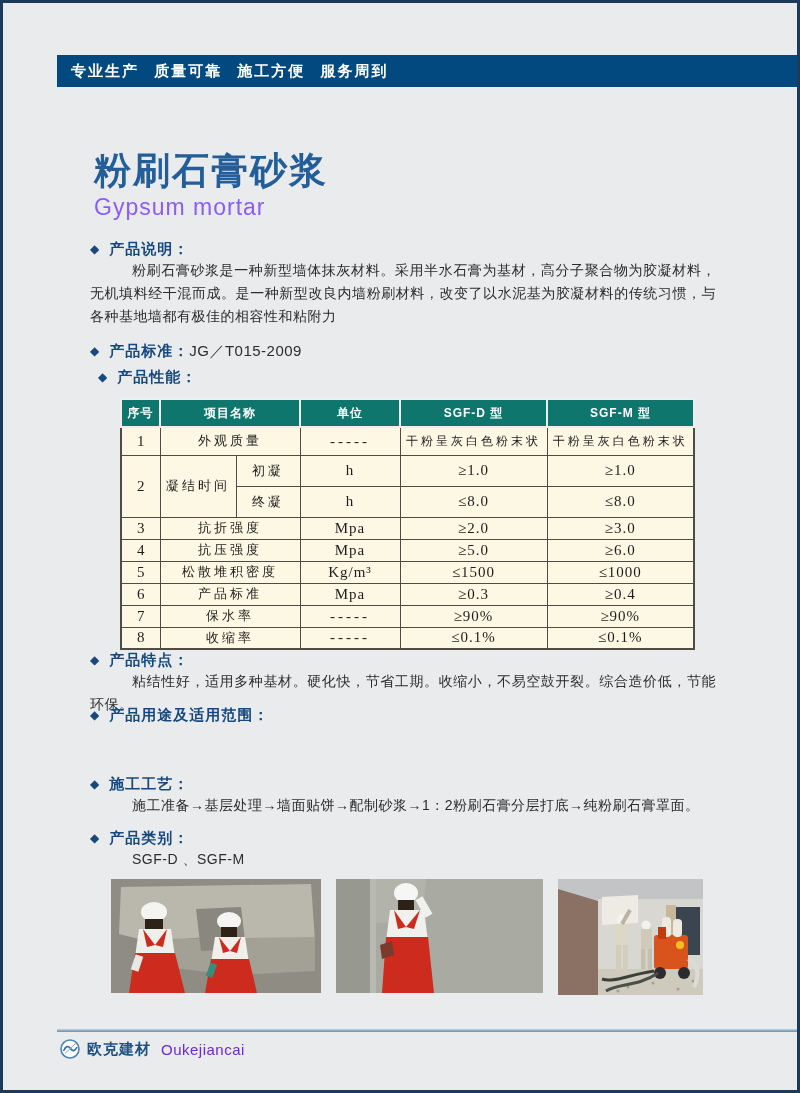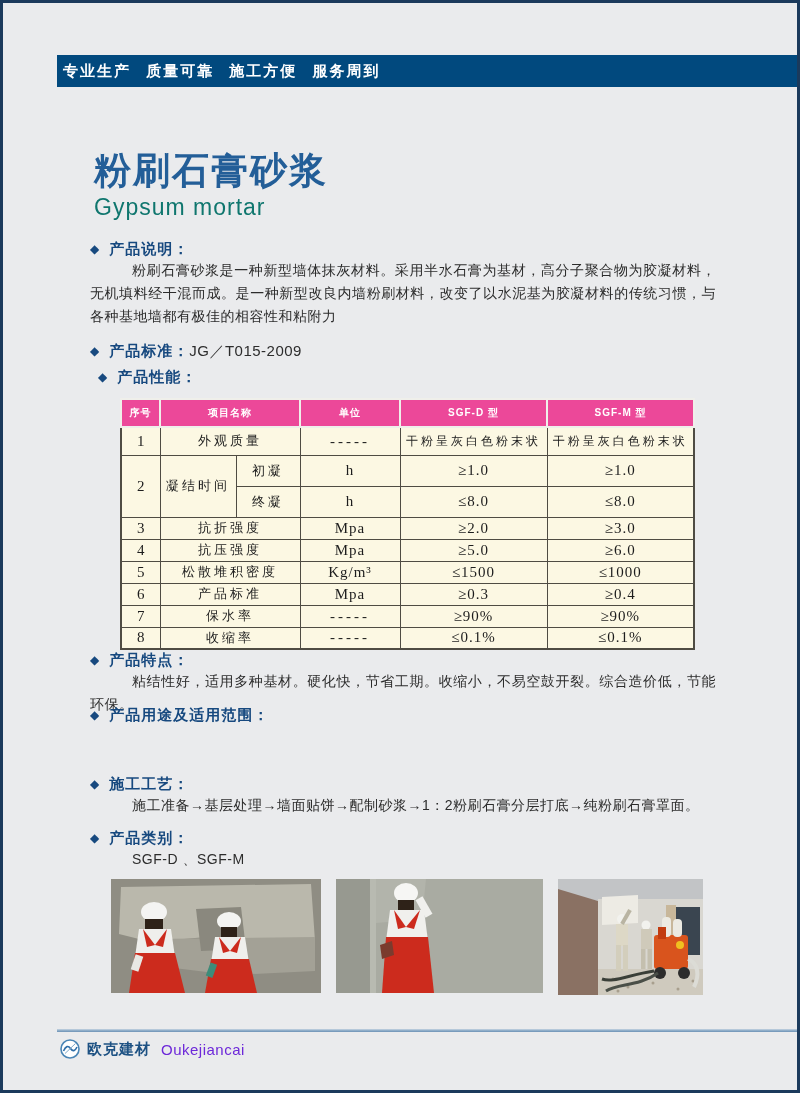--- a/index.html
+++ b/index.html
@@ -11,27 +11,27 @@
     background:#EAEBED;
     border:3px solid #1b3a5c;
     overflow:hidden;
   }
 
   
   .topbar {
     position:absolute; top:52px; left:54px; right:0; height:32px;
     background:#01497E; color:#fff;
     font-size:15px; font-weight:bold; line-height:32px;
-    letter-spacing:2px; word-spacing:9px; padding-left:6px;
+    letter-spacing:2px; word-spacing:9px; padding-left:14px;
   }
 
   
   .title-block { position:absolute; top:148px; left:91px; }
   .title-cn { color:#235E98; font-size:37px; font-weight:bold; letter-spacing:2px; line-height:40px; }
-  .title-en { color:#0f766e; font-size:23px; letter-spacing:1px; margin-top:3px; }
+  .title-en { color:#8b5cf6; font-size:23px; letter-spacing:1px; margin-top:3px; }
 
   
   .section { position:absolute; left:87px; width:626px; }
   .sec-head { color:#17497F; font-size:15px; font-weight:bold; letter-spacing:1px; }
   .diamond { color:#17497F; font-size:12px; margin-right:9px; vertical-align:1px; }
   .sec-body {
     color:#2c2c2c; font-size:14px; line-height:23px;
     text-align:justify; text-indent:3em; letter-spacing:0.5px;
   }
   .inline-value { color:#2c2c2c; font-size:15px; font-weight:normal; letter-spacing:0.5px; }
@@ -44,21 +44,21 @@
   .sec-process  { top:772px; }
   .sec-category { top:826px; }
 
   
   .perf-table {
     position:absolute; top:395px; left:117px;
     border-collapse:collapse; table-layout:fixed; width:573px;
     background:#FCF8E3;
   }
   .perf-table th {
-    background:#ec4899; color:#fff; font-size:10px; font-weight:bold;
+    background:#0f766e; color:#fff; font-size:12px; font-weight:bold;
     border:2px solid #EFEFEA; text-align:center; letter-spacing:1px;
   }
   .perf-table td {
     border:1px solid #4f4c43; text-align:center; color:#1d1d1d; vertical-align:middle;
   }
   .perf-table td.bl { border-left:2px solid #4f4c43; }
   .perf-table td.br { border-right:2px solid #4f4c43; }
   .perf-table tbody tr:first-child td { border-top:2px solid #4f4c43; }
   .perf-table tbody tr:last-child td { border-bottom:2px solid #4f4c43; }
   .r-head { height:28px; }

